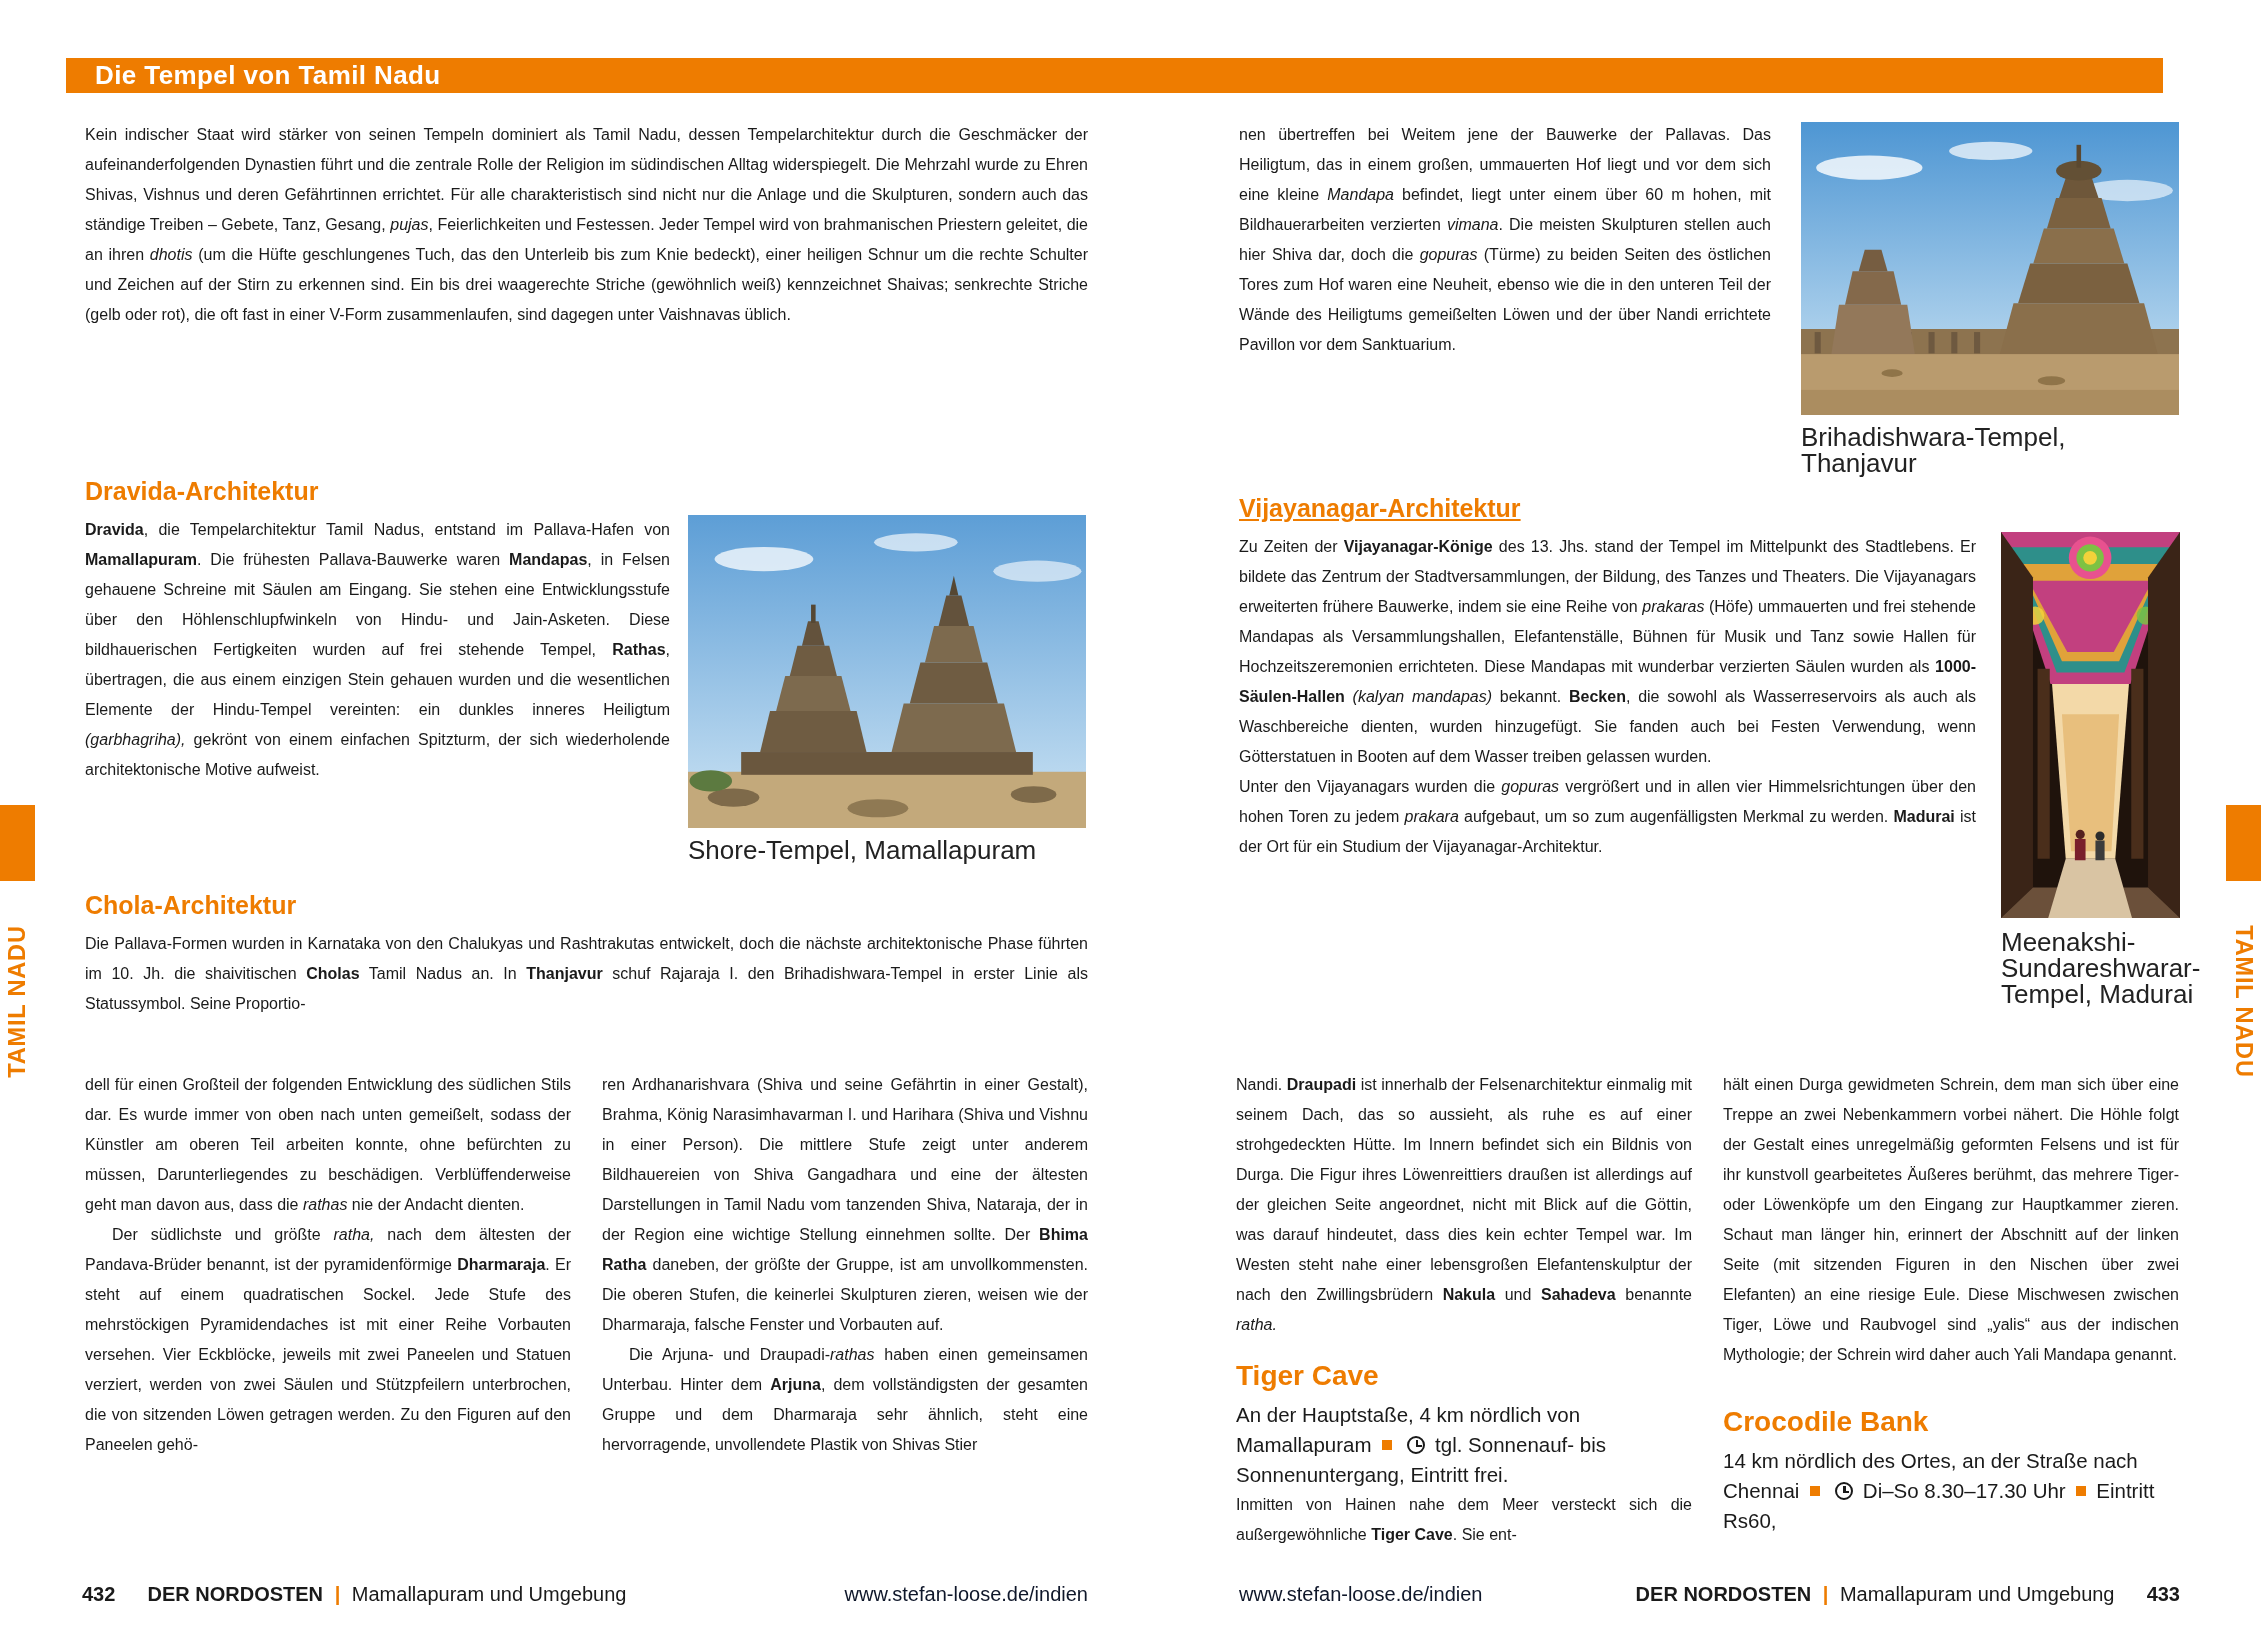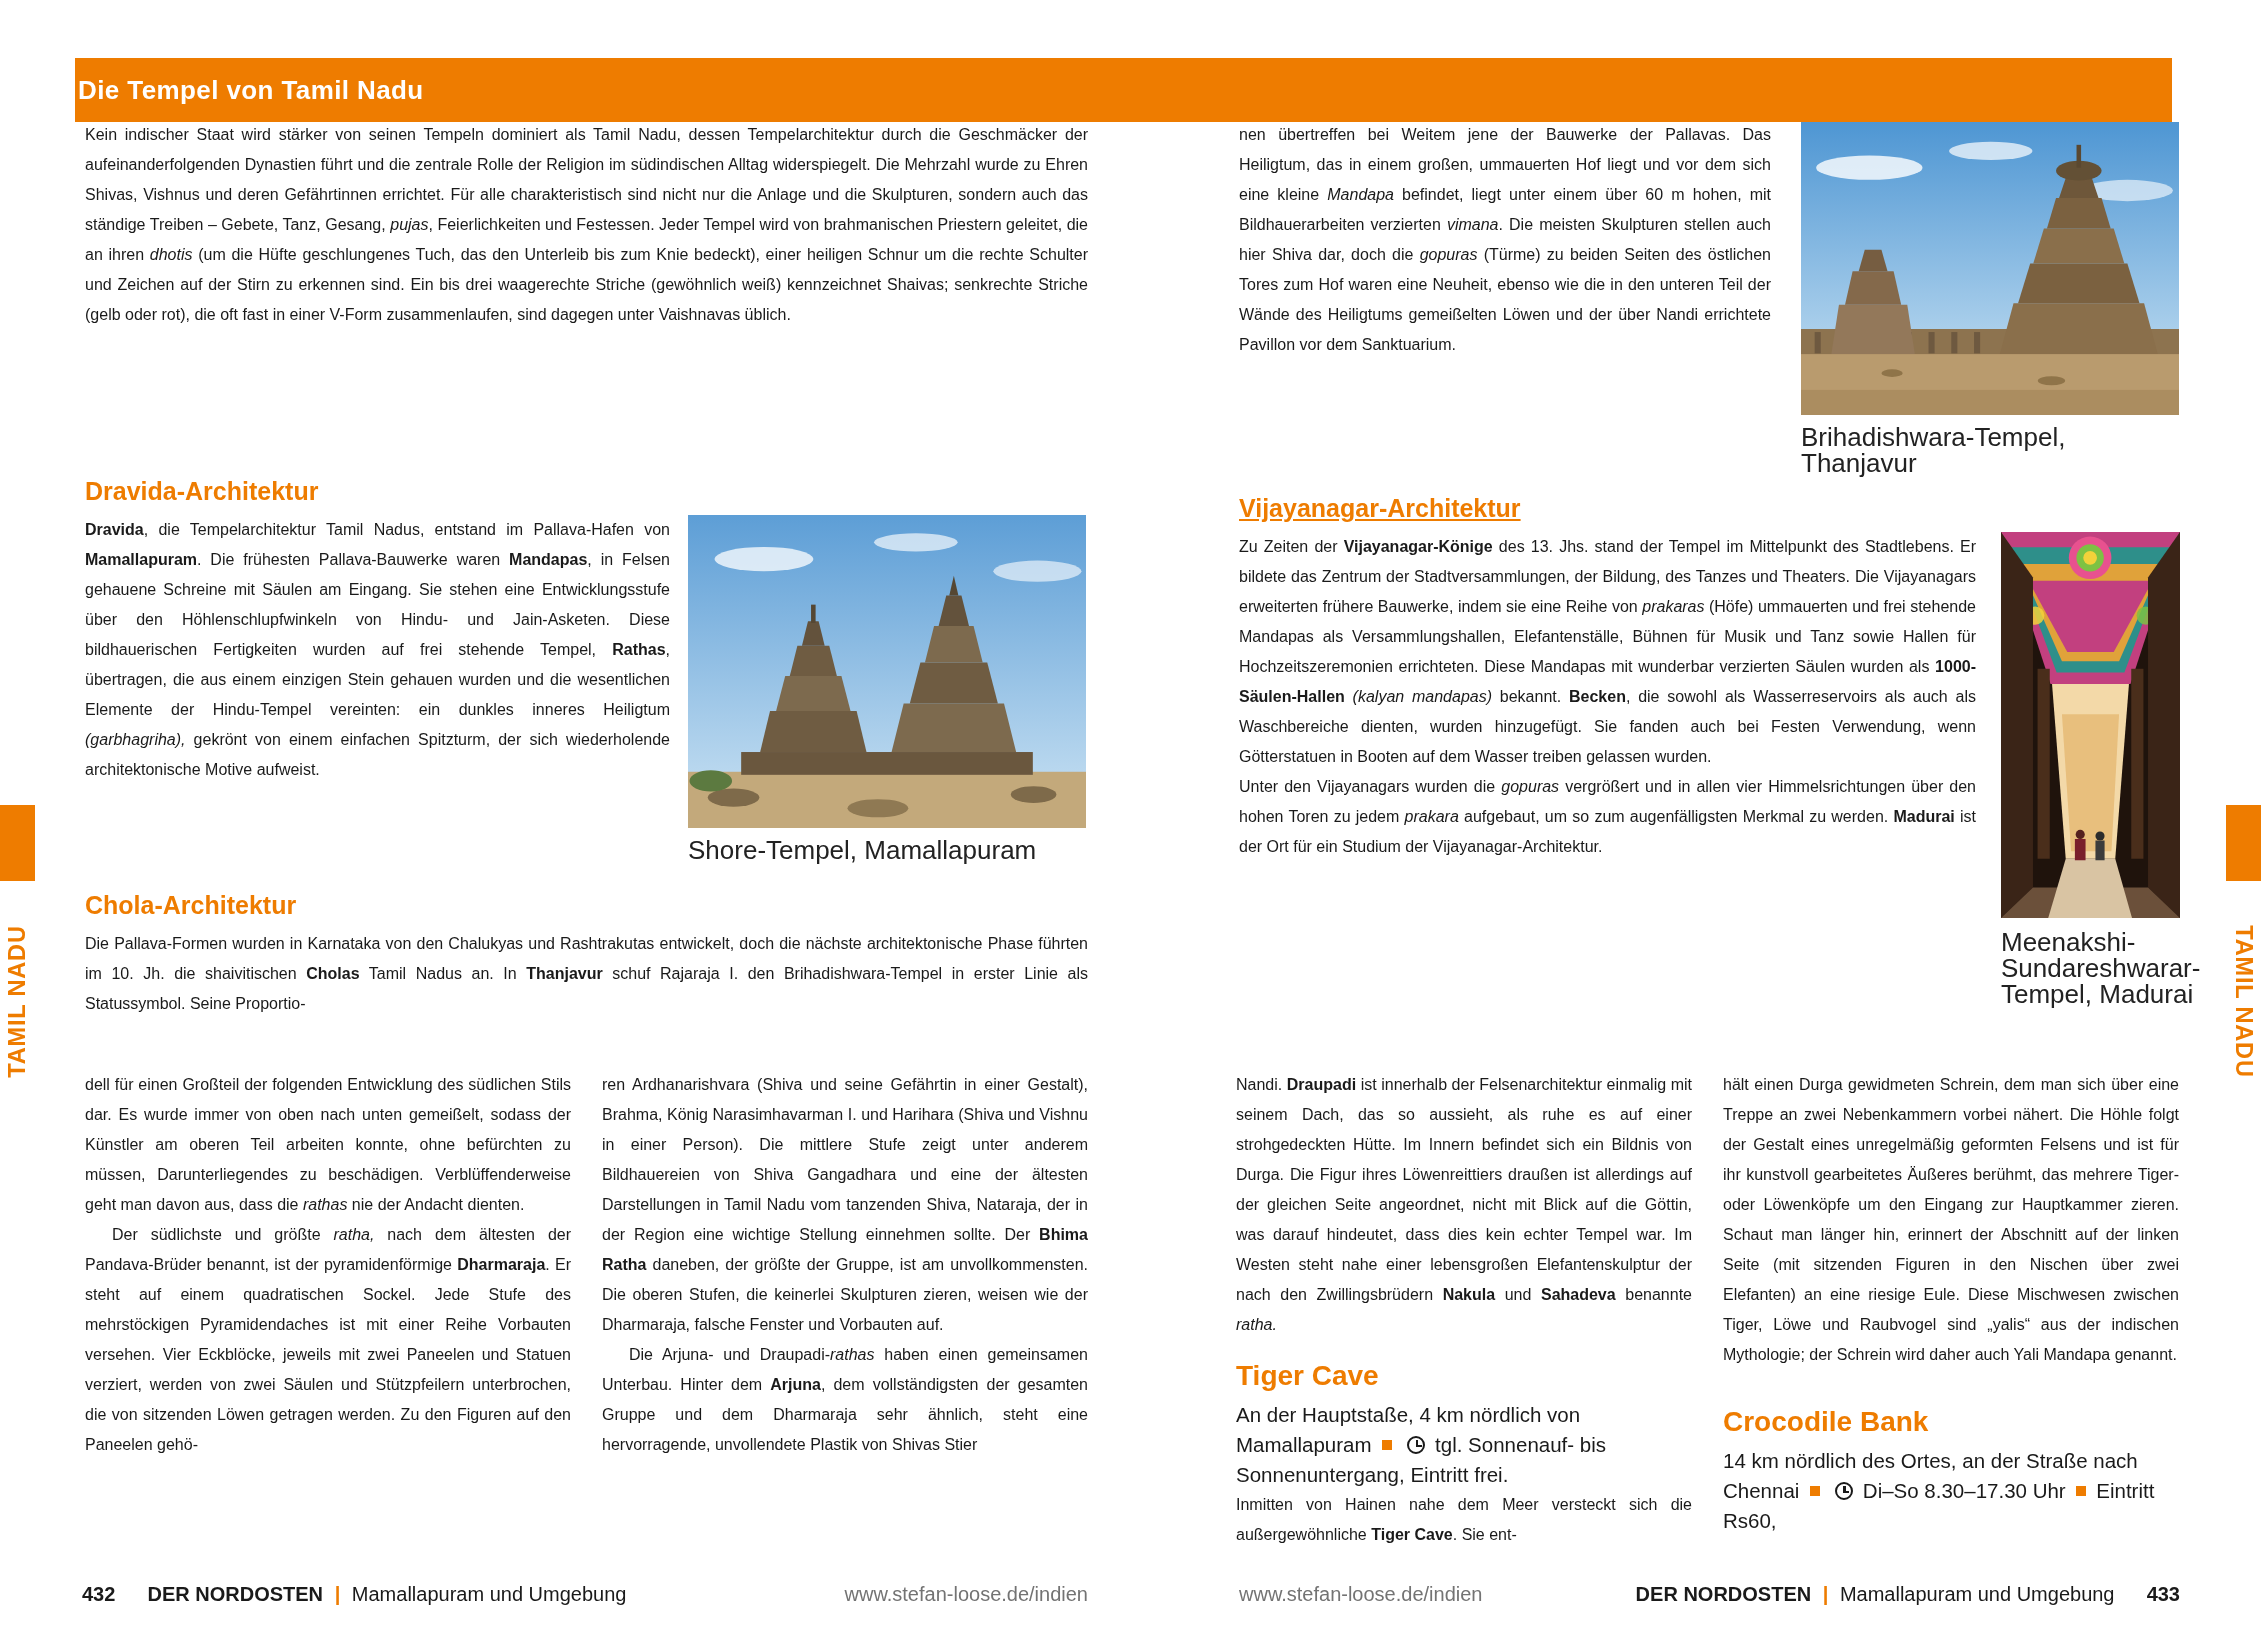--- a/index.html
+++ b/index.html
@@ -16,24 +16,24 @@
     font-family:"Liberation Sans", sans-serif;
     color:var(--ink);
     overflow:hidden;
   }
   .abs{position:absolute;}
   .b{font-weight:bold;}
   .i{font-style:italic;}
 
   
   .titlebar{
-    left:75px;top:58px;width:2097px;height:64px;
+    left:66px;top:58px;width:2097px;height:35px;
     background:var(--accent);
     display:flex;align-items:center;
-    padding-left:3px;
+    padding-left:29px;
   }
   .titlebar .t{
     color:#ffffff;font-weight:bold;font-size:26px;letter-spacing:0.4px;
   }
 
   .body-text{
     font-size:16px;line-height:30px;text-align:justify;
     color:var(--ink);
   }
   .subhead{
@@ -83,21 +83,21 @@
   .rot-l{transform:rotate(-90deg);}
   .rot-r{transform:rotate(90deg);}
 
   
   .footer{
     font-size:20px;display:flex;justify-content:space-between;align-items:baseline;
   }
   .footer .num{font-weight:bold;}
   .footer .sec{font-weight:bold;}
   .footer .sep{color:var(--accent);font-weight:bold;padding:0 6px;}
-  .footer .url{color:#737373;text-decoration:none;}
+  .footer .url{color:#0f172a;text-decoration:none;}
 </style>
 </head>
 <body>
 
 <div id="page">
 
   <div class="abs titlebar">
     <span class="t">Die Tempel von Tamil Nadu</span>
   </div>
 

